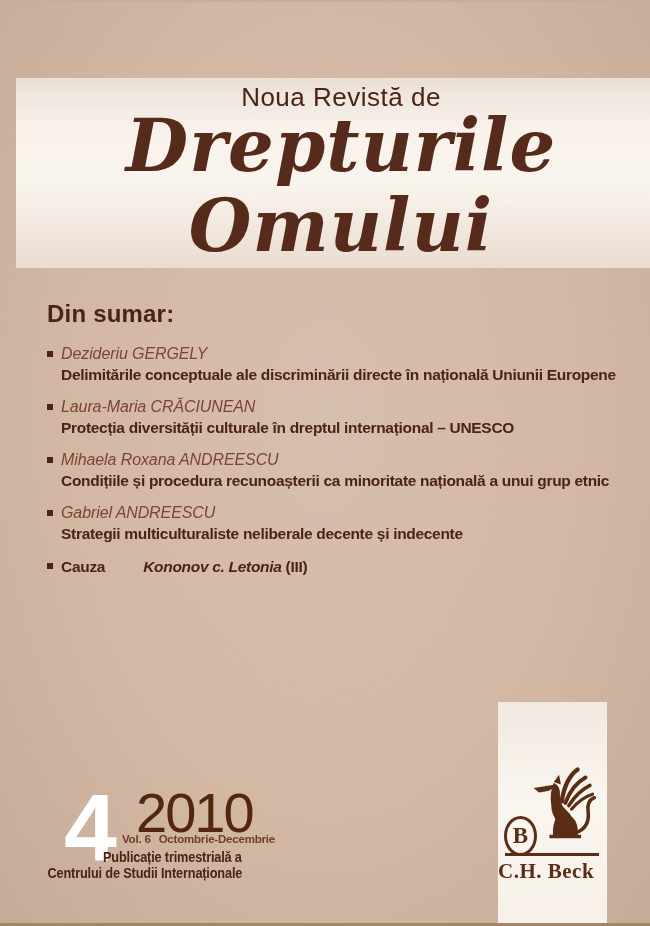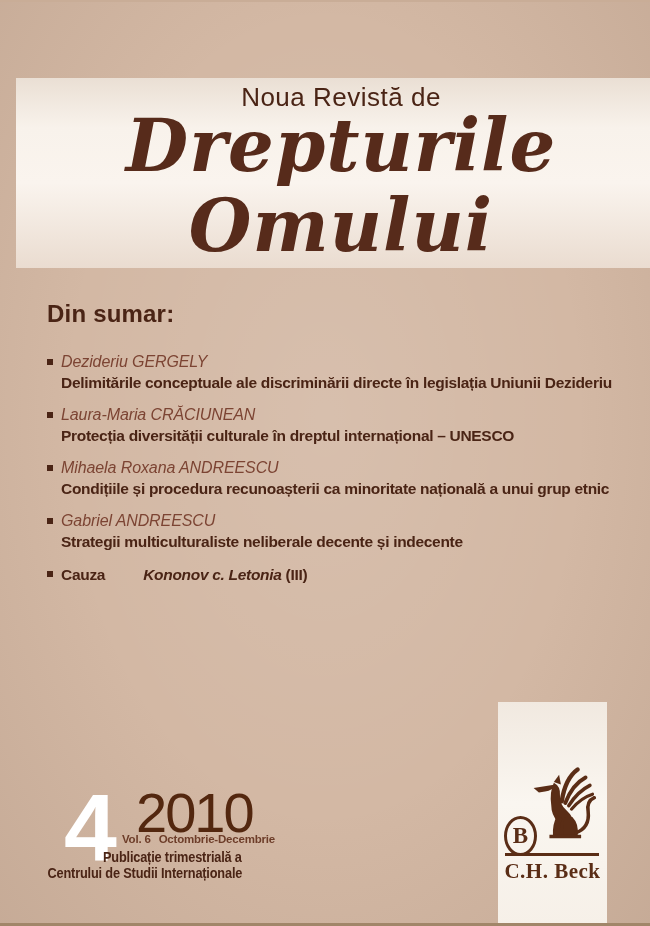--- a/index.html
+++ b/index.html
@@ -26,21 +26,21 @@
     position:absolute;left:0;width:100%;text-align:center;
     font-family:"DejaVu Serif", serif;font-style:italic;font-weight:bold;
     color:#572b1b;line-height:1;letter-spacing:1px;
   }
   .script1{top:32px;font-size:72px;}
   .script2{top:112px;font-size:72px;}
 
   
   .summary{position:absolute;left:47px;top:300px;width:570px;}
   .summary h2{
-    margin:0 0 24px 0;font-size:24px;font-weight:bold;color:#4a2415;letter-spacing:.2px;
+    margin:0 0 16px 0;font-size:24px;font-weight:bold;color:#4a2415;letter-spacing:.2px;
   }
   .summary ul{list-style:none;margin:0;padding:0;}
   .summary li{display:flex;align-items:flex-start;margin-bottom:12px;justify-content:center;}
   .bullet{
     flex:0 0 auto;width:6px;height:6px;margin:7px 8px 0 0;background:#4a2415;
   }
   .item-text{flex:1 1 auto;}
   .author{
     font-style:italic;font-size:16px;line-height:20px;color:#7c4433;font-weight:500;
     letter-spacing:-.1px;
@@ -80,21 +80,21 @@
   }
   .beck svg{position:absolute;left:18px;top:50px;width:88px;height:102px;}
   .beck .monogram{
     position:absolute;left:6px;top:114px;width:27px;height:34px;
     border:3px solid #5a2d16;border-radius:50%;
     display:flex;align-items:center;justify-content:center;
     font-family:"Liberation Serif", serif;font-weight:bold;font-size:23px;color:#5a2d16;
   }
   .beck .rule{position:absolute;left:7px;right:8px;top:151px;height:3px;background:#5a2d16;}
   .beck .name{
-    position:absolute;left:0;top:157px;width:100%;text-align:center;
+    position:absolute;left:0;top:157px;width:100%;text-align:left;
     font-family:"Liberation Serif", serif;font-weight:bold;font-size:21px;color:#5a2d16;
     letter-spacing:.5px;
   }
 </style>
 </head>
 <body>
 
 <div class="page">
   <div class="edge-top"></div>
 
@@ -104,21 +104,21 @@
     <div class="script script1">Drepturile</div>
   </div>
 
   <div class="summary">
     <h2>Din sumar:</h2>
     <ul>
         <li>
           <span class="bullet"></span>
           <div class="item-text">
             <div class="author">Dezideriu GERGELY</div>
-            <div class="atitle"><span>Delimitările conceptuale ale discriminării directe în legislația Uniunii Dezideriu</span></div>
+            <div class="atitle"><span>Delimitările conceptuale ale discriminării directe în națională Uniunii Europene</span></div>
           </div>
         </li>
         <li>
           <span class="bullet"></span>
           <div class="item-text">
             <div class="author">Laura-Maria CRĂCIUNEAN</div>
             <div class="atitle"><span>Protecția diversității culturale în dreptul internațional – UNESCO</span></div>
           </div>
         </li>
         <li>

